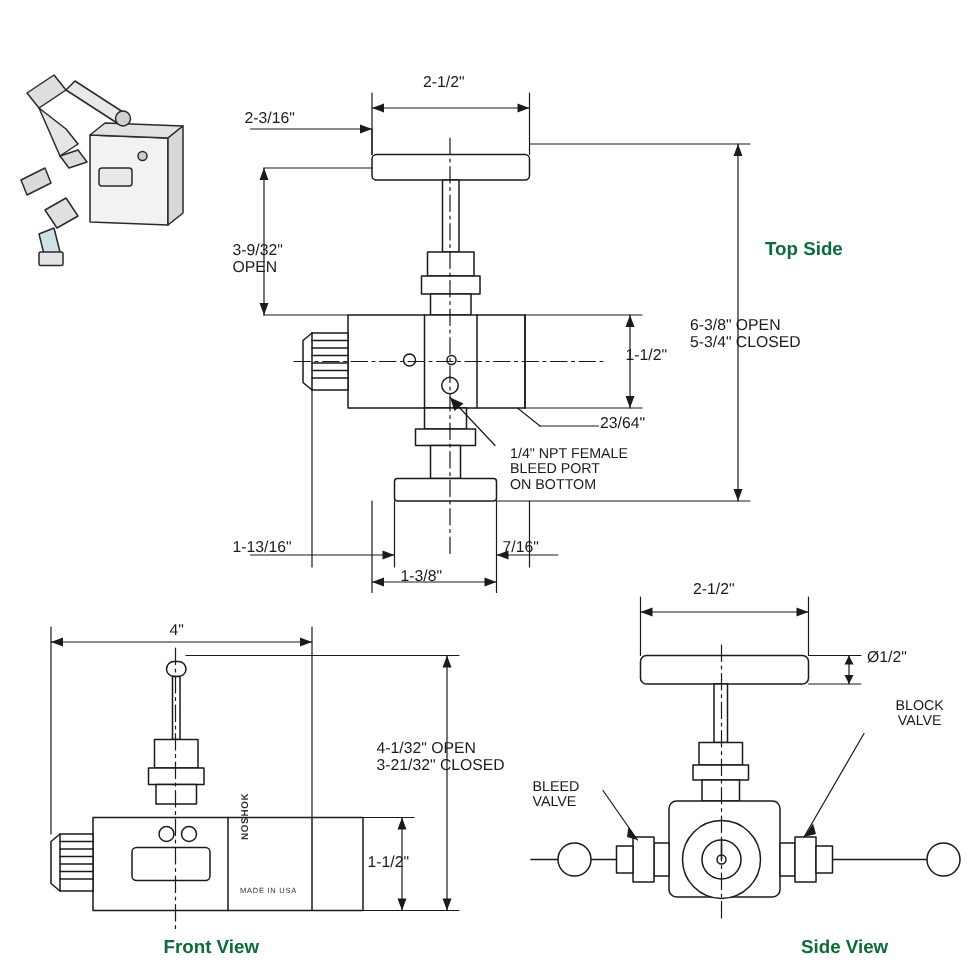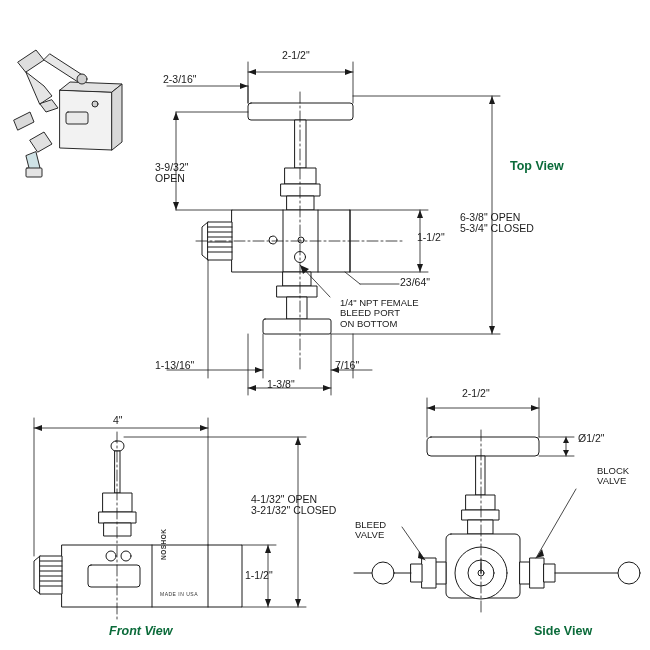--- a/index.html
+++ b/index.html
@@ -251,31 +251,31 @@
   <div class="lbl dim" style="left:417px;top:232px;">1-1/2"</div>
   <div class="lbl dim" style="left:400px;top:277px;">23/64"</div>
   <div class="lbl dim" style="left:460px;top:212px;">6-3/8" OPEN
 5-3/4" CLOSED</div>
   <div class="lbl dim" style="left:155px;top:360px;">1-13/16"</div>
   <div class="lbl dim" style="left:267px;top:379px;">1-3/8"</div>
   <div class="lbl dim" style="left:335px;top:360px;">7/16"</div>
   <div class="lbl note" style="left:340px;top:298px;">1/4" NPT FEMALE
 BLEED PORT
 ON BOTTOM</div>
-  <div class="lbl viewname" style="left:510px;top:160px;">Top View</div>
+  <div class="lbl viewname" style="left:510px;top:160px;">Top Side</div>
 
   <div class="lbl dim" style="left:113px;top:415px;">4"</div>
   <div class="lbl dim" style="left:251px;top:494px;">4-1/32" OPEN
 3-21/32" CLOSED</div>
   <div class="lbl dim" style="left:245px;top:570px;">1-1/2"</div>
   <div class="lbl brand" style="left:160px;top:560px;transform:rotate(-90deg);transform-origin:left top;">NOSHOK</div>
   <div class="lbl brand" style="left:160px;top:592px;font-size:5px;font-weight:normal;">MADE IN USA</div>
-  <div class="lbl viewname" style="left:109px;top:625px;font-style:italic;">Front View</div>
+  <div class="lbl viewname" style="left:109px;top:625px;">Front View</div>
 
   <div class="lbl dim" style="left:462px;top:388px;">2-1/2"</div>
   <div class="lbl dim" style="left:578px;top:433px;">Ø1/2"</div>
-  <div class="lbl note" style="left:597px;top:466px;">BLOCK
+  <div class="lbl note" style="left:597px;top:466px;text-align:center;">BLOCK
 VALVE</div>
   <div class="lbl note" style="left:355px;top:520px;">BLEED
 VALVE</div>
   <div class="lbl viewname" style="left:534px;top:625px;">Side View</div>
 
 </div>
 
 </body></html>

